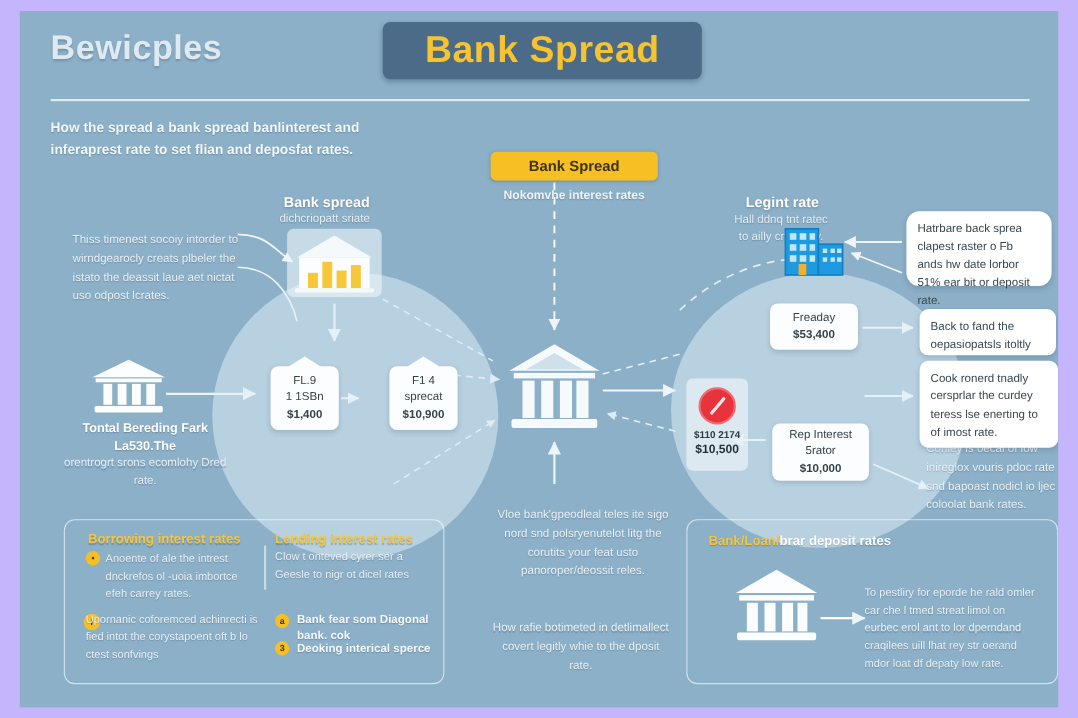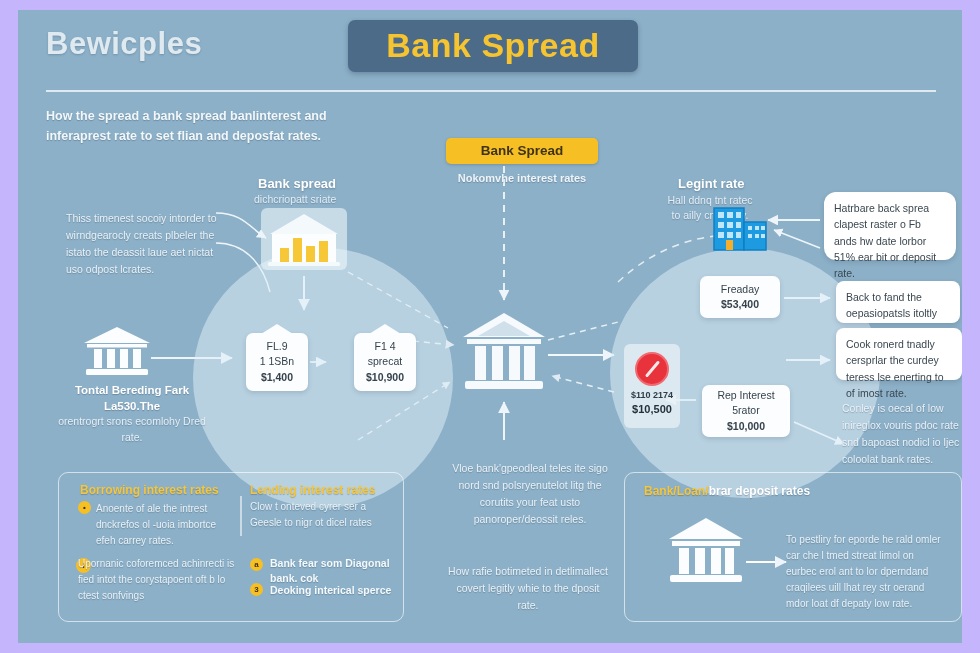--- a/index.html
+++ b/index.html
@@ -261,21 +261,21 @@
     border-radius: 8px;
     box-shadow: 0 2px 5px rgba(40,60,80,.2);
     color: #3a4750;
     font-size: 10.5px;
     line-height: 1.55;
     padding: 8px 10px;
     box-sizing: border-box;
   }
   #callout-1 { left: 806px; top: 182px; width: 132px; height: 68px; border-radius: 12px; }
   #callout-2 { left: 818px; top: 271px; width: 124px; height: 42px; }
-  #callout-3 { left: 818px; top: 318px; width: 126px; height: 52px; }
+  #callout-3 { left: 818px; top: 318px; width: 126px; height: 79px; }
 
   
   .panel {
     position: absolute;
     border: 1.5px solid rgba(255,255,255,.62);
     border-radius: 10px;
   }
   #panel-left  { left: 40px;  top: 462px; width: 344px; height: 148px; }
   #panel-right { left: 606px; top: 462px; width: 336px; height: 148px; }
 

